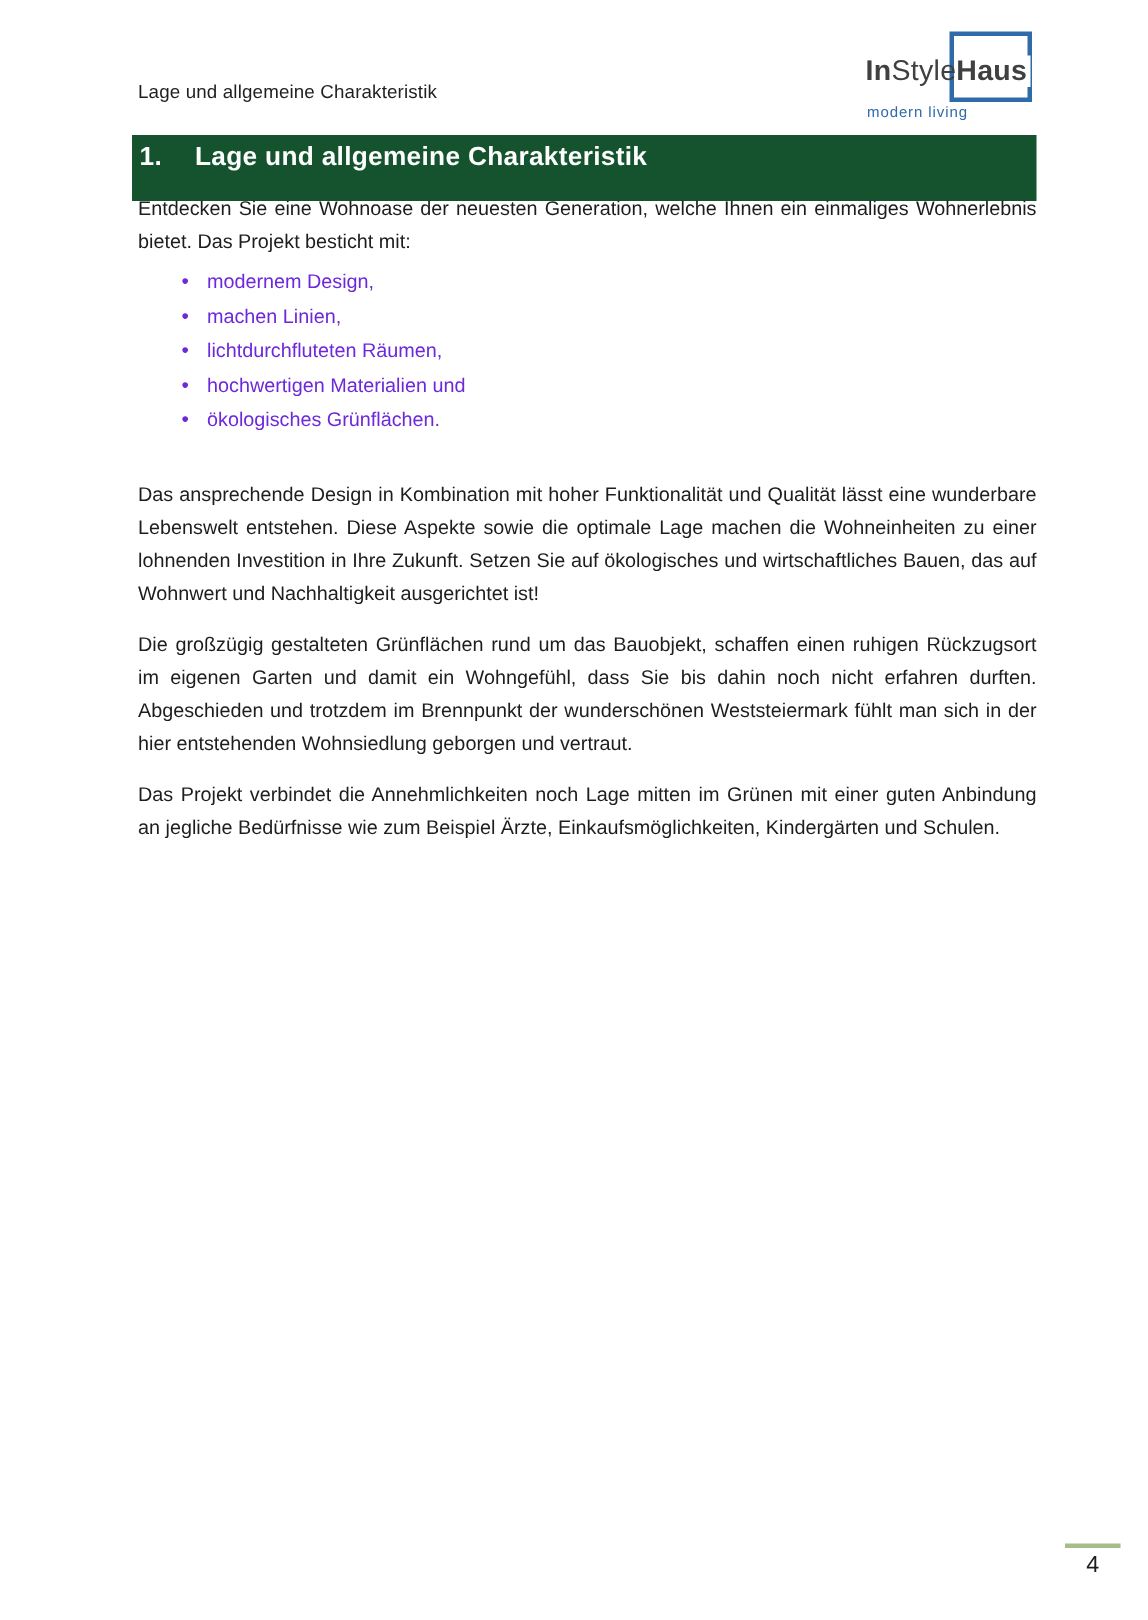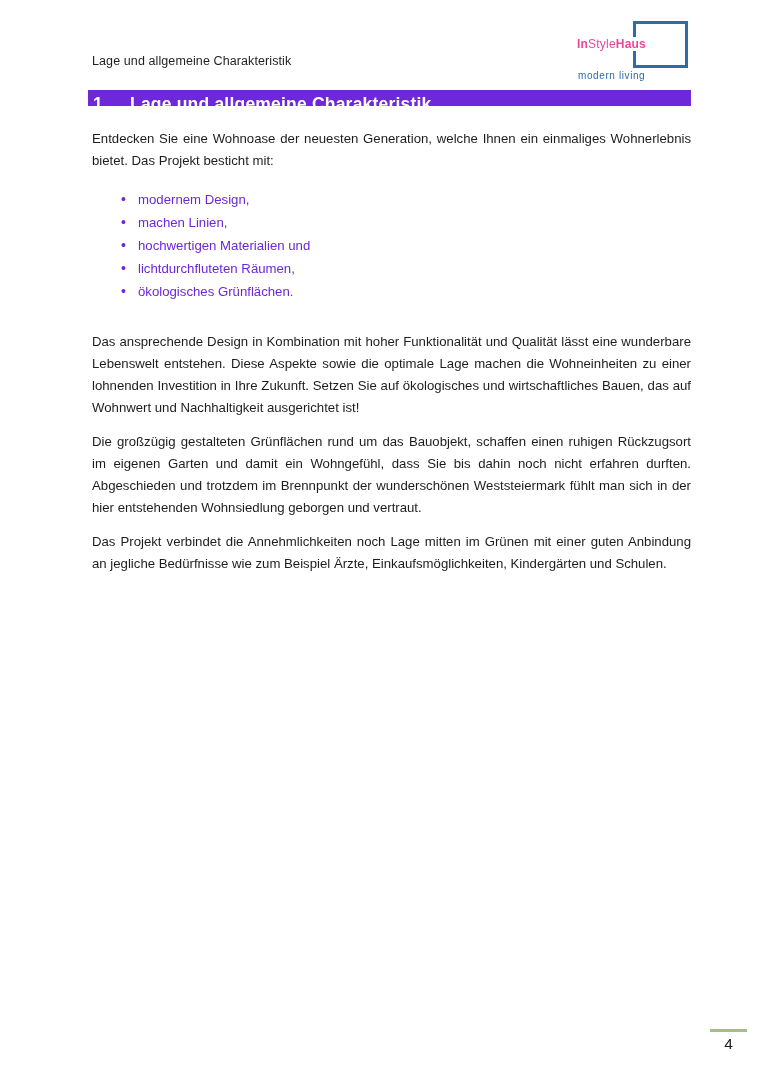--- a/index.html
+++ b/index.html
@@ -25,56 +25,56 @@
   .logo { position:absolute; left:572px; top:14px; width:125px; height:60px; }
   .logo-square {
     position:absolute; left:61px; top:7px;
     width:55px; height:47px;
     border:3px solid #2e6ba8;
     z-index:0;
   }
   .logo-text {
     position:absolute; left:5px; top:23px;
     z-index:1;
-    font-size:12px; color:#ec4899;
+    font-size:19px; color:#404040;
     white-space:nowrap;
     letter-spacing:0.2px;
   }
   .logo-text .bold { font-weight:700; }
   .logo-text .haus { background:#ffffff; padding-right:2px; }
   .logo-tagline {
     position:absolute; left:6px; top:56px;
     z-index:1;
     font-size:10px; color:#2e6ba8; letter-spacing:0.6px;
   }
 
   
   .heading-bar {
     position:absolute; left:88px; top:90px;
-    width:603px; height:16px;
-    background:#6d28d9;
+    width:603px; height:44px;
+    background:#14532d;
     color:#fdfdfd;
     font-size:17.5px; font-weight:700;
     line-height:28px;
     padding-left:5px;
     letter-spacing:0.2px;
   }
   .heading-bar .h-num { display:inline-block; width:37px; }
 
   
   .content {
     position:absolute; left:92px; top:128px; width:599px;
   }
   .content p {
     font-size:13.2px; line-height:22px;
     text-align:justify;
     color:#1d1d1d;
     margin:0 0 12px 0;
   }
-  .content p.intro { margin-bottom:16px; }
+  .content p.intro { margin-bottom:4px; }
   .content ul {
     list-style:none;
     margin:0 0 28px 0; padding:0;
   }
   .content li {
     position:relative;
     padding-left:46px;
     font-size:13.2px; line-height:23px;
     color:#6d28d9;
   }
@@ -113,22 +113,22 @@
   <div class="heading-bar">
     <span class="h-num">1.</span><span class="h-title">Lage und allgemeine Charakteristik</span>
   </div>
 
   <div class="content">
     <p class="intro">Entdecken Sie eine Wohnoase der neuesten Generation, welche Ihnen ein einmaliges Wohnerlebnis bietet. Das Projekt besticht mit:</p>
 
     <ul>
       <li>modernem Design,</li>
       <li>machen Linien,</li>
+      <li>lichtdurchfluteten Räumen,</li>
       <li>hochwertigen Materialien und</li>
-      <li>lichtdurchfluteten Räumen,</li>
       <li>ökologisches Grünflächen.</li>
     </ul>
 
     <p>Das ansprechende Design in Kombination mit hoher Funktionalität und Qualität lässt eine wunderbare Lebenswelt entstehen. Diese Aspekte sowie die optimale Lage machen die Wohneinheiten zu einer lohnenden Investition in Ihre Zukunft. Setzen Sie auf ökologisches und wirtschaftliches Bauen, das auf Wohnwert und Nachhaltigkeit ausgerichtet ist!</p>
 
     <p>Die großzügig gestalteten Grünflächen rund um das Bauobjekt, schaffen einen ruhigen Rückzugsort im eigenen Garten und damit ein Wohngefühl, dass Sie bis dahin noch nicht erfahren durften. Abgeschieden und trotzdem im Brennpunkt der wunderschönen Weststeiermark fühlt man sich in der hier entstehenden Wohnsiedlung geborgen und vertraut.</p>
 
     <p>Das Projekt verbindet die Annehmlichkeiten noch Lage mitten im Grünen mit einer guten Anbindung an jegliche Bedürfnisse wie zum Beispiel Ärzte, Einkaufsmöglichkeiten, Kindergärten und Schulen.</p>
   </div>
 

